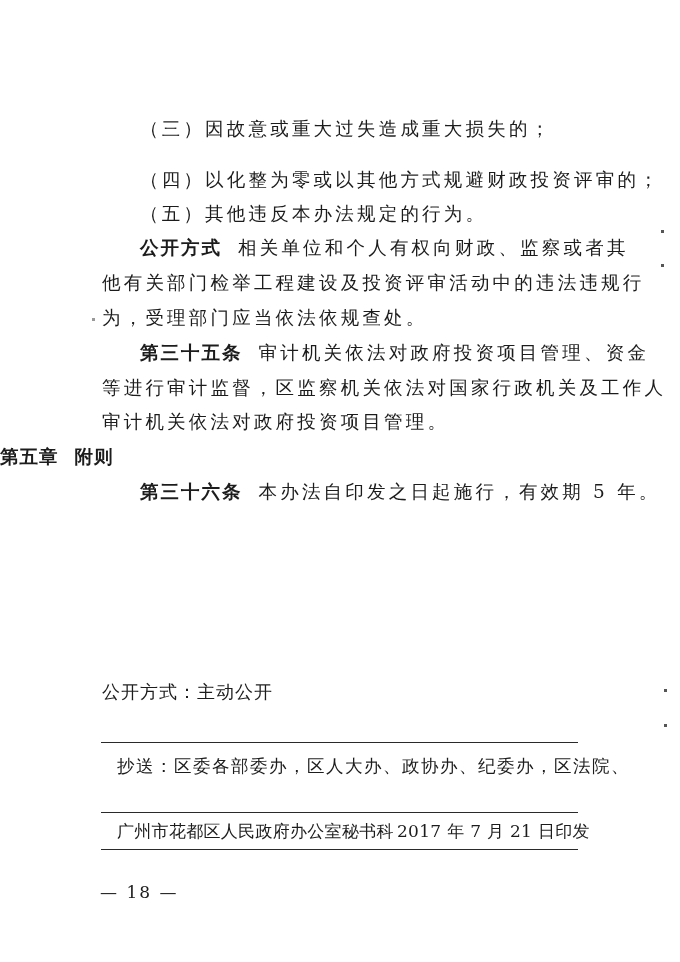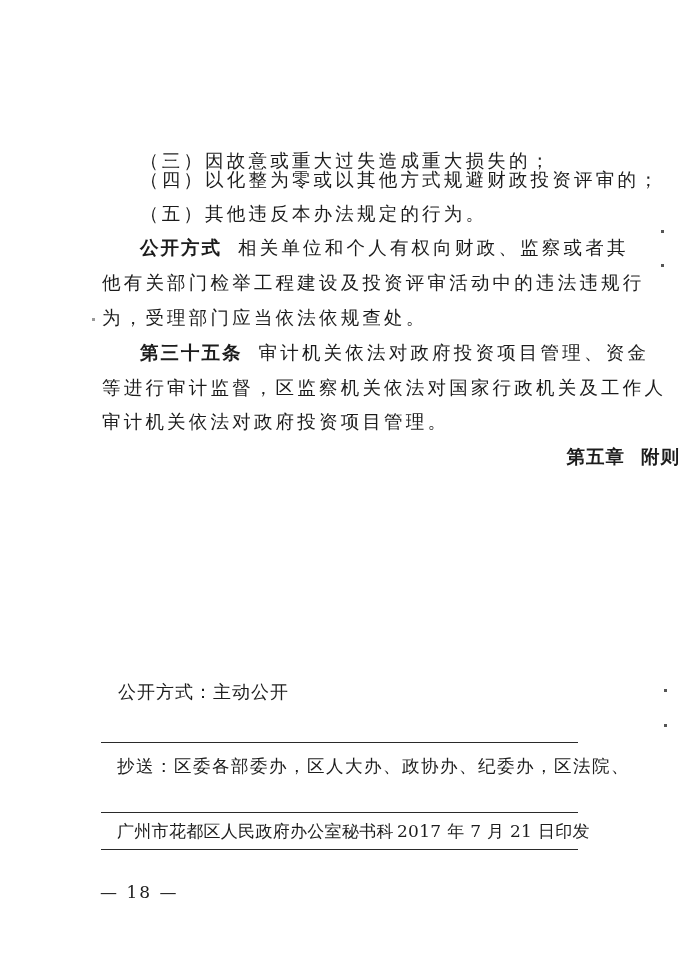--- a/index.html
+++ b/index.html
@@ -8,55 +8,58 @@
     font-family: "DejaVu Serif", "Liberation Serif", serif; color: #1c1c1c;
   }
   .page { position: absolute; left: 0; top: 0; width: 680px; height: 962px; }
   .line {
     position: absolute; left: 102px; width: 480px; height: 34px; line-height: 34px;
     font-size: 18.5px; letter-spacing: 3.2px; white-space: nowrap;
   }
   .indent { left: 140px; }
   .bold { font-weight: bold; font-family: "DejaVu Sans", "Liberation Sans", sans-serif; letter-spacing: 2px; }
   .heading { font-weight: bold; font-family: "DejaVu Sans", "Liberation Sans", sans-serif; letter-spacing: 1px; }
-  .center { left: 0; width: 680px; text-align: right; }
+  .center { left: 0; width: 680px; text-align: left; }
   .gap { display: inline-block; width: 16px; }
   .rule { position: absolute; left: 101px; width: 477px; height: 0; border-top: 1.6px solid #2a2a2a; }
-  .sans { font-family: "DejaVu Sans", "Liberation Sans", sans-serif; letter-spacing: 1px; font-size: 18px; margin-left: 16px; }
+  .sans { font-family: "DejaVu Sans", "Liberation Sans", sans-serif; letter-spacing: 1px; font-size: 18px; }
   .cc { font-size: 17.5px; letter-spacing: 1.5px; }
   .footer-org { font-size: 17px; letter-spacing: 0.3px; }
   .footer-date { position: absolute; left: 397px; font-size: 17px; letter-spacing: 0.3px; text-align: right; }
   .pageno { position: absolute; left: 100px; top: 882px; font-size: 17px; letter-spacing: 2px; }
   .mark { position: absolute; width: 3px; height: 3px; background: #555; }
 </style>
 </head>
 <body>
 
 <div class="page">
 
-  <div class="line indent" style="top:144px">（三）因故意或重大过失造成重大损失的；</div>
+  <div class="line indent" style="top:112px">（三）因故意或重大过失造成重大损失的；</div>
   <div class="line indent" style="top:163px">（四）以化整为零或以其他方式规避财政投资评审的；</div>
   <div class="line indent" style="top:197px">（五）其他违反本办法规定的行为。</div>
 
   <div class="line indent" style="top:231px">
     <span class="bold">公开方式</span><span class="gap"></span><span>相关单位和个人有权向财政、监察或者其</span>
   </div>
   <div class="line" style="top:266px">他有关部门检举工程建设及投资评审活动中的违法违规行</div>
   <div class="line indent" style="top:336px">
     <span class="bold">第三十五条</span><span class="gap"></span><span>审计机关依法对政府投资项目管理、资金</span>
   </div>
 
   <div class="line" style="top:301px">为，受理部门应当依法依规查处。</div>
   <div class="line" style="top:371px">等进行审计监督，区监察机关依法对国家行政机关及工作人</div>
   <div class="line" style="top:405px">审计机关依法对政府投资项目管理。</div>
 
   <div class="line center heading" style="top:440px">
     <span>第五章</span><span class="gap"></span><span>附则</span>
   </div>
 
+  <div class="line indent" style="top:475px">
+    <span class="bold">第三十六条</span><span class="gap"></span><span>本办法自印发之日起施行，有效期 5 年。</span>
+  </div>
 
   <div class="line sans" style="top:675px">公开方式：主动公开</div>
 
   <div class="rule" style="top:742px"></div>
   <div class="line cc" style="top:749px; left:117px">抄送：区委各部委办，区人大办、政协办、纪委办，区法院、</div>
   <div class="rule" style="top:812px"></div>
   <div class="line" style="top:814px; left:117px; width:460px">
     <span class="footer-org">广州市花都区人民政府办公室秘书科</span>
   </div>
   <span class="footer-date" style="top:814px; line-height:34px">2017 年 7 月 21 日印发</span>

